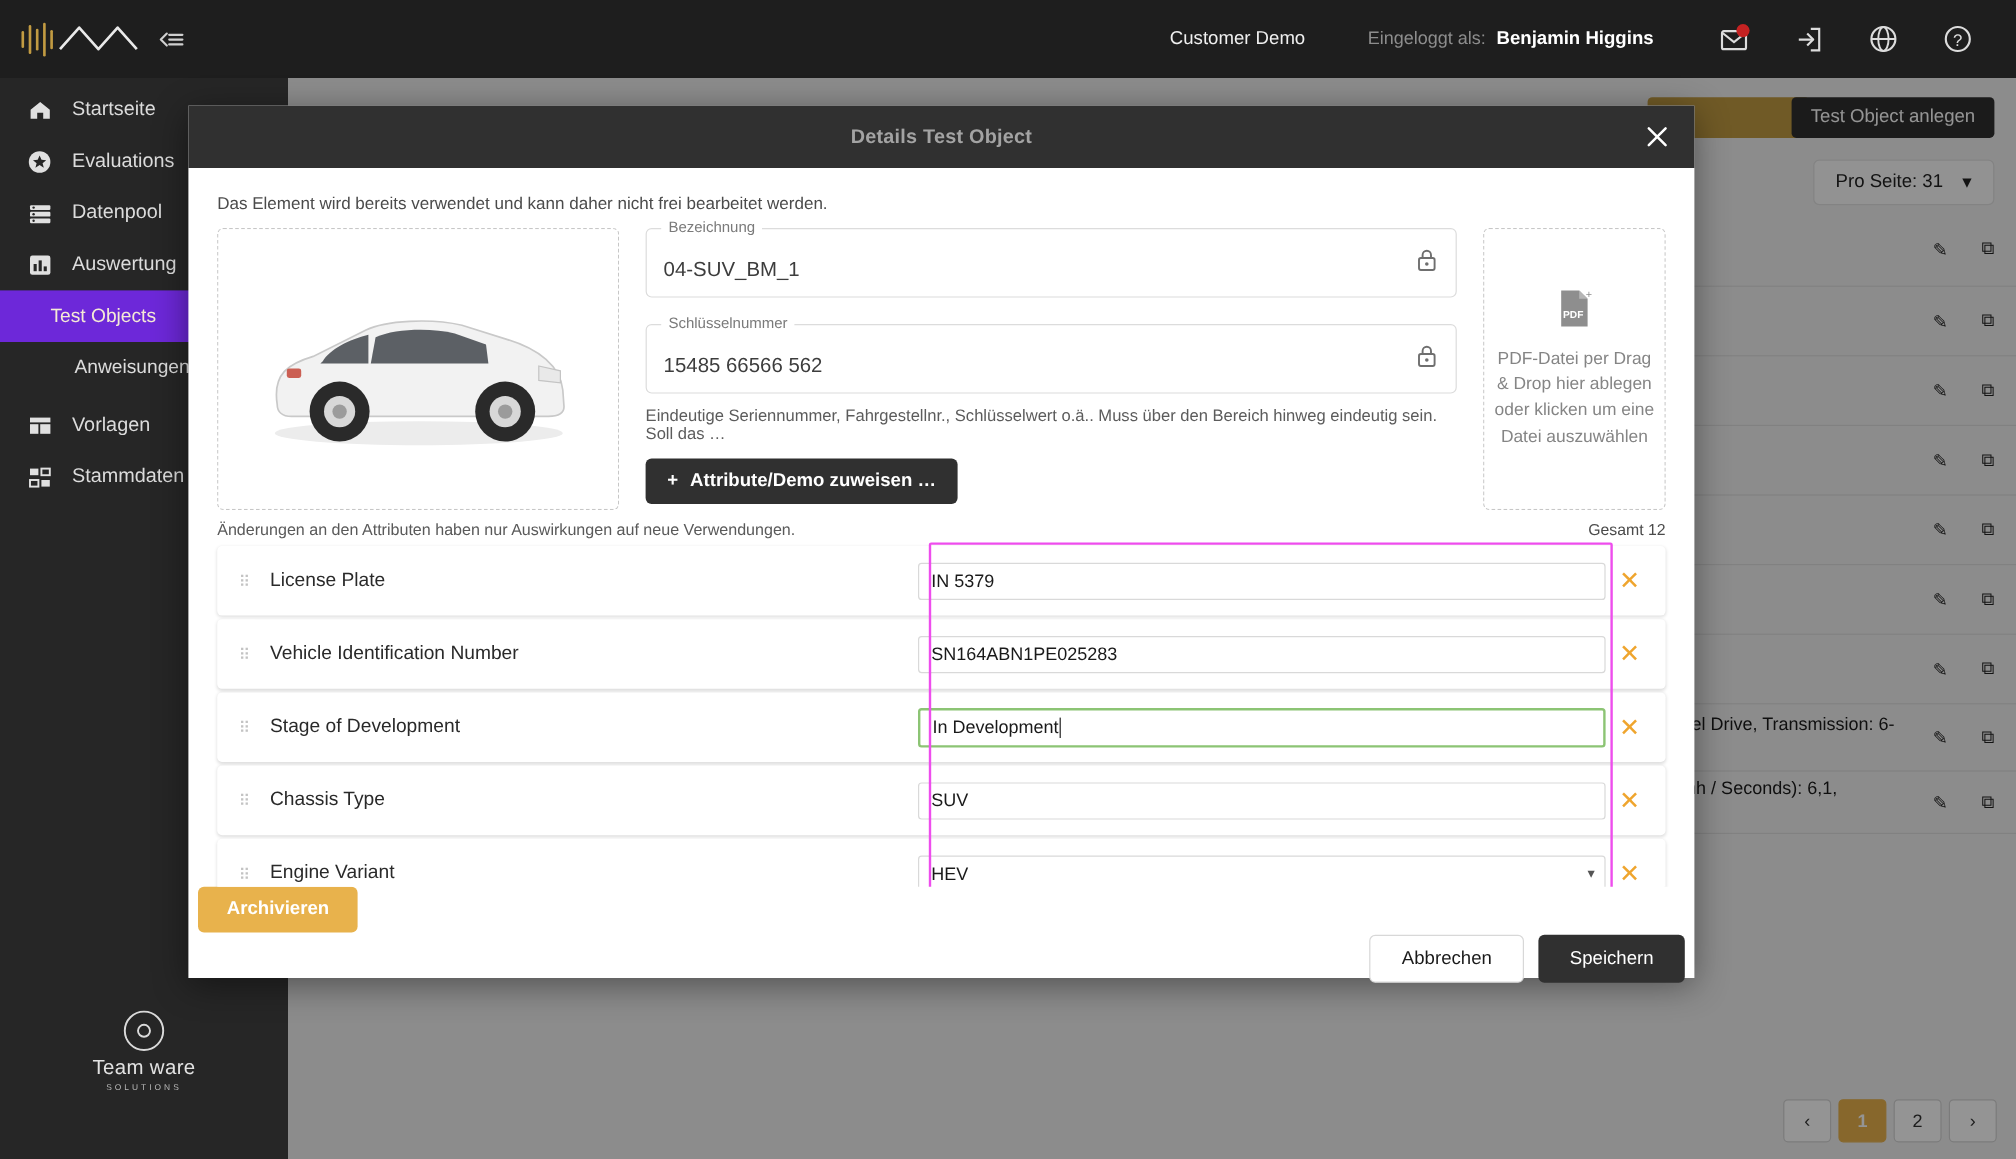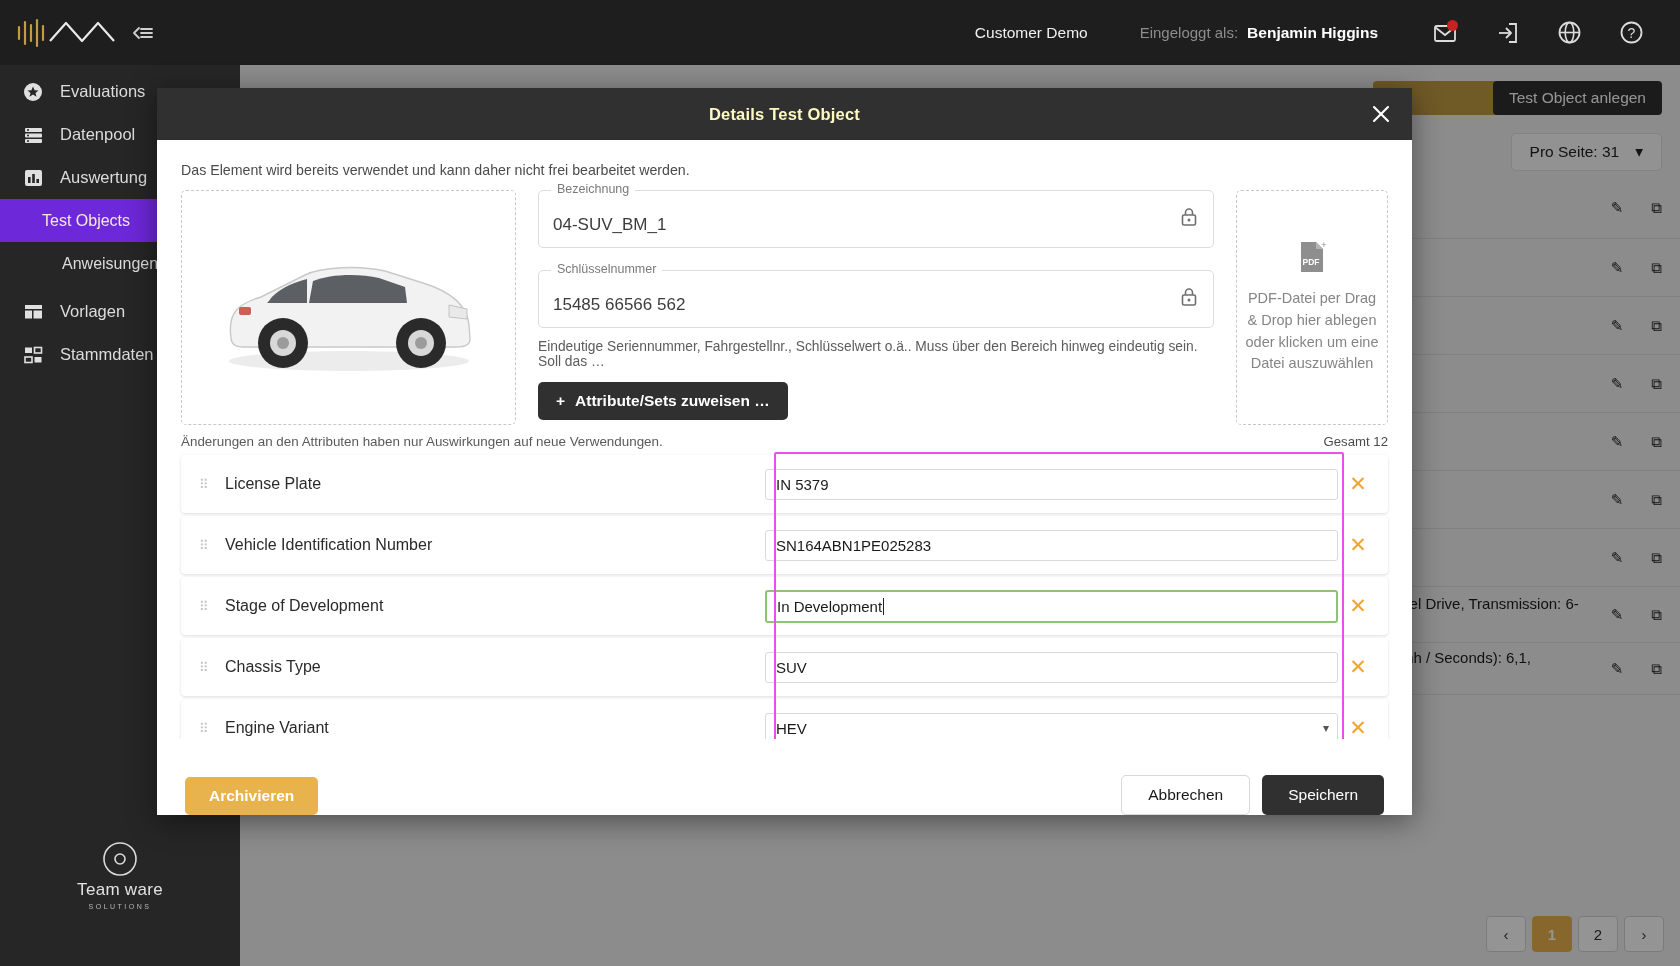--- a/index.html
+++ b/index.html
@@ -82,21 +82,21 @@
   .pg-btn.cur { background: #e8b24c; border-color: #e8b24c; color: #fff; font-weight: bold; }
 
   .dimmer { position: absolute; left: 240px; top: 65px; width: 1440px; height: 901px;
     background: rgba(0,0,0,0.42); }
 
   
   .modal {
     position: absolute; left: 157px; top: 88px; width: 1255px; height: 727px;
     background: #fff; box-shadow: 0 6px 28px rgba(0,0,0,.45); display: flex; flex-direction: column;
   }
-  .modal-head { height: 52px; background: #303030; color: #fef9c3; position: relative;
+  .modal-head { height: 52px; background: #303030; color: #a3a3a3; position: relative;
     display: flex; align-items: center; justify-content: center; }
   .modal-title { font-size: 16.5px; font-weight: bold; letter-spacing: .2px; }
   .modal-close { position: absolute; right: 16px; top: 11px; width: 30px; height: 30px;
     display: flex; align-items: center; justify-content: center; color: #fff; font-size: 22px; }
   .modal-body { flex: 1; padding: 22px 24px 0 24px; overflow: hidden; position: relative; }
   .notice { font-size: 14.2px; color: #4b4b4b; margin-bottom: 12px; }
 
   .top-grid { display: flex; gap: 22px; }
   .img-box { width: 335px; height: 235px; border: 1px dashed #c7c7c7; border-radius: 5px;
     display: flex; align-items: center; justify-content: center; flex: none; }
@@ -134,21 +134,21 @@
     background: #fff; }
   .attr-input.focused { border: 2px solid #8cc474; height: 33px; }
   .caret { width: 1px; height: 17px; background: #222; margin-left: 1px; }
   .attr-input.select { justify-content: space-between; padding-right: 8px; }
   .del-x { width: 40px; display: flex; align-items: center; justify-content: center;
     color: #efa52e; font-size: 21px; flex: none; }
 
   .hl-box { position: absolute; border: 2px solid #ee4ded; border-radius: 2px;
     pointer-events: none; }
 
-  .modal-foot { height: 76px; display: flex; align-items: flex-end; padding: 0 28px; }
+  .modal-foot { height: 76px; display: flex; align-items: flex-start; padding: 0 8px; }
   .btn-arch { height: 38px; padding: 0 24px; background: #e8b24c; color: #fff;
     border-radius: 5px; font-size: 15.5px; font-weight: bold; display: flex; align-items: center; }
   .foot-right { margin-left: auto; display: flex; gap: 12px; margin-top: 40px; }
   .btn-cancel { height: 40px; padding: 0 26px; background: #fff; border: 1px solid #d8d8d8;
     border-radius: 5px; font-size: 15.5px; color: #1a1a1a; display: flex; align-items: center; }
   .btn-save { height: 40px; padding: 0 26px; background: #303030; color: #fff;
     border-radius: 5px; font-size: 15.5px; display: flex; align-items: center; }
 </style>
 </head>
 <body>
@@ -303,20 +303,28 @@
             <text x="12.5" y="18" font-size="14" fill="#dcdcdc" text-anchor="middle" font-family="Liberation Sans">?</text>
           </svg>
       </span>
     </div>
   </div>
 
   <div class="sidebar">
     <div class="nav-spacer"></div>
     <div class="nav-item">
       <span class="nav-ico">
+        <svg width="19" height="18" viewBox="0 0 19 18">
+            <path d="M1.5 8.5 L9.5 2 L17.5 8.5 L17.5 16 L12 16 L12 11 L7 11 L7 16 L1.5 16 Z" fill="#e0e0e0"></path>
+          </svg>
+      </span>
+      <span>Startseite</span>
+    </div>
+    <div class="nav-item">
+      <span class="nav-ico">
         <svg width="20" height="20" viewBox="0 0 20 20">
             <circle cx="10" cy="10" r="9" fill="#e0e0e0"></circle>
             <polygon points="10,4.5 11.6,8.2 15.5,8.5 12.5,11 13.5,14.8 10,12.6 6.5,14.8 7.5,11 4.5,8.5 8.4,8.2" fill="#262626"></polygon>
           </svg>
       </span>
       <span>Evaluations</span>
     </div>
     <div class="nav-item">
       <span class="nav-ico">
         <svg width="19" height="18" viewBox="0 0 19 18">
@@ -432,21 +440,21 @@
               <svg width="20" height="22" viewBox="0 0 20 22">
                   <rect x="3.5" y="9" width="13" height="10" rx="1.6" fill="none" stroke="#6f6f6f" stroke-width="1.6"></rect>
                   <path d="M6.5 9 V6.5 A3.5 3.5 0 0 1 13.5 6.5 V9" fill="none" stroke="#6f6f6f" stroke-width="1.6"></path>
                   <circle cx="10" cy="14" r="1.5" fill="#6f6f6f"></circle>
                 </svg>
             </span>
           </div>
           <div class="hint">Eindeutige Seriennummer, Fahrgestellnr., Schlüsselwert o.ä.. Muss über den Bereich hinweg eindeutig sein. Soll das …</div>
           <div class="btn-dark">
             <span>+</span>
-            <span>Attribute/Sets zuweisen …</span>
+            <span>Attribute/Demo zuweisen …</span>
           </div>
         </div>
 
         <div class="pdf-box">
           <span>
             <svg width="30" height="34" viewBox="0 0 30 34">
               <path d="M4 2 H19 L26 9 V32 H4 Z" fill="#8e8e8e"></path>
               <path d="M19 2 L26 9 H19 Z" fill="#b5b5b5"></path>
               <text x="14" y="25" font-size="8.5" fill="#fff" text-anchor="middle" font-family="Liberation Sans" font-weight="bold">PDF</text>
               <text x="27" y="8" font-size="9" fill="#8e8e8e" text-anchor="middle" font-family="Liberation Sans">+</text>

